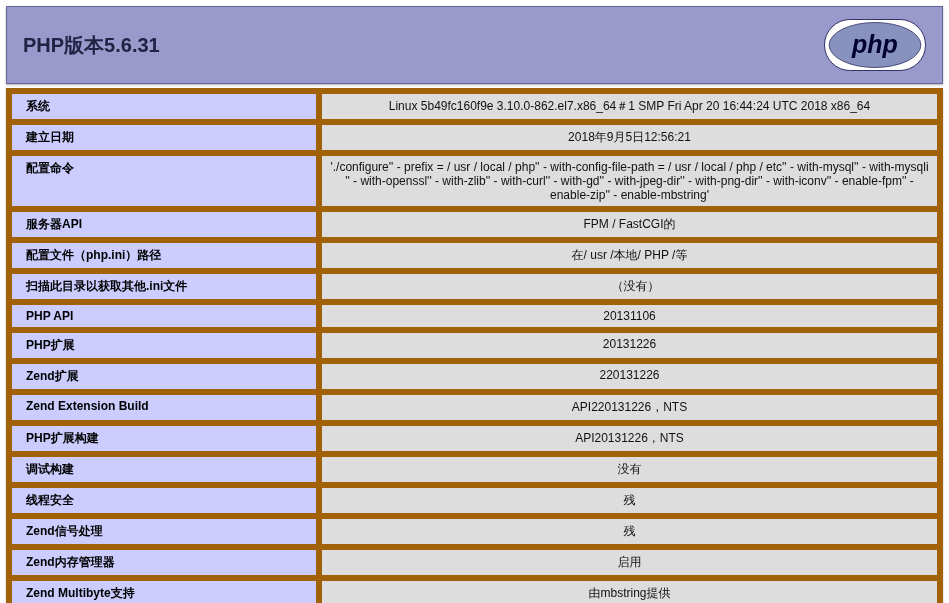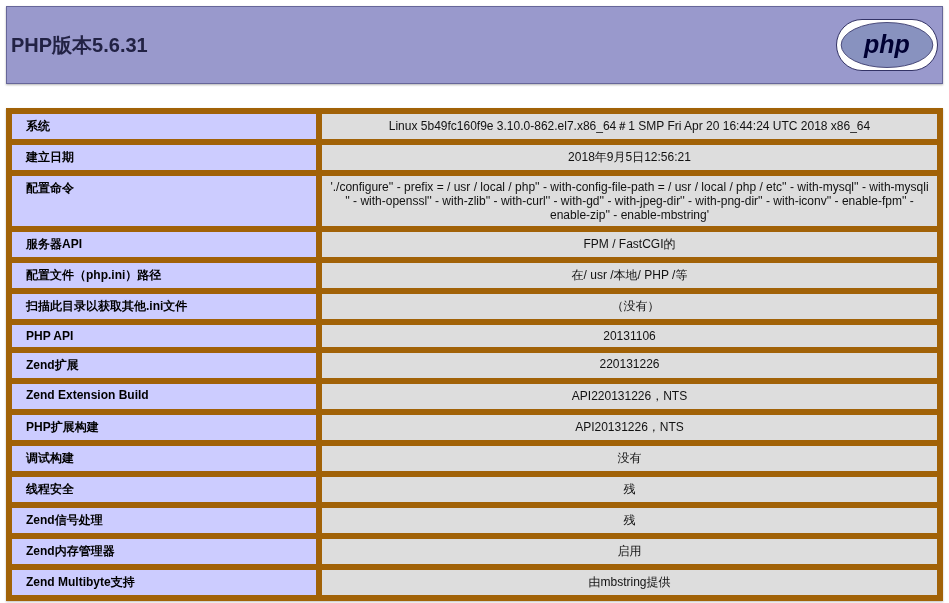--- a/index.html
+++ b/index.html
@@ -9,25 +9,25 @@
     }
     body {
       background-color: #ffffff;
       font-family: Verdana, Tahoma, Arial, sans-serif;
       font-size: 12px;
       padding: 6px;
     }
     .header-box {
       background-color: #9999cc;
       border: 1px solid #666699;
-      padding: 12px 4px;
+      padding: 12px 16px;
       display: flex;
       justify-content: space-between;
       align-items: center;
-      margin-bottom: 24px;
+      margin-bottom: 4px;
       box-shadow: 0 1px 2px rgba(0,0,0,0.3);
     }
     .header-title {
       font-size: 20px;
       font-weight: bold;
       color: #222244;
     }
     .logo-wrap {
       border: 1px solid #333366;
       border-radius: 50px;
@@ -111,20 +111,24 @@
       </tr>
       <tr>
         <td class="k k-pad">扫描此目录以获取其他.ini文件</td>
         <td class="v v-pad">（没有）</td>
       </tr>
       <tr>
         <td class="k k-pad">PHP API</td>
         <td class="v">20131106</td>
       </tr>
       <tr>
+        <td class="k k-pad">PHP扩展</td>
+        <td class="v">20131226</td>
+      </tr>
+      <tr>
         <td class="k k-pad">Zend扩展</td>
         <td class="v">220131226</td>
       </tr>
       <tr>
         <td class="k k-pad">Zend Extension Build</td>
         <td class="v">API220131226，NTS</td>
       </tr>
       <tr>
         <td class="k k-pad">PHP扩展构建</td>
         <td class="v">API20131226，NTS</td>

